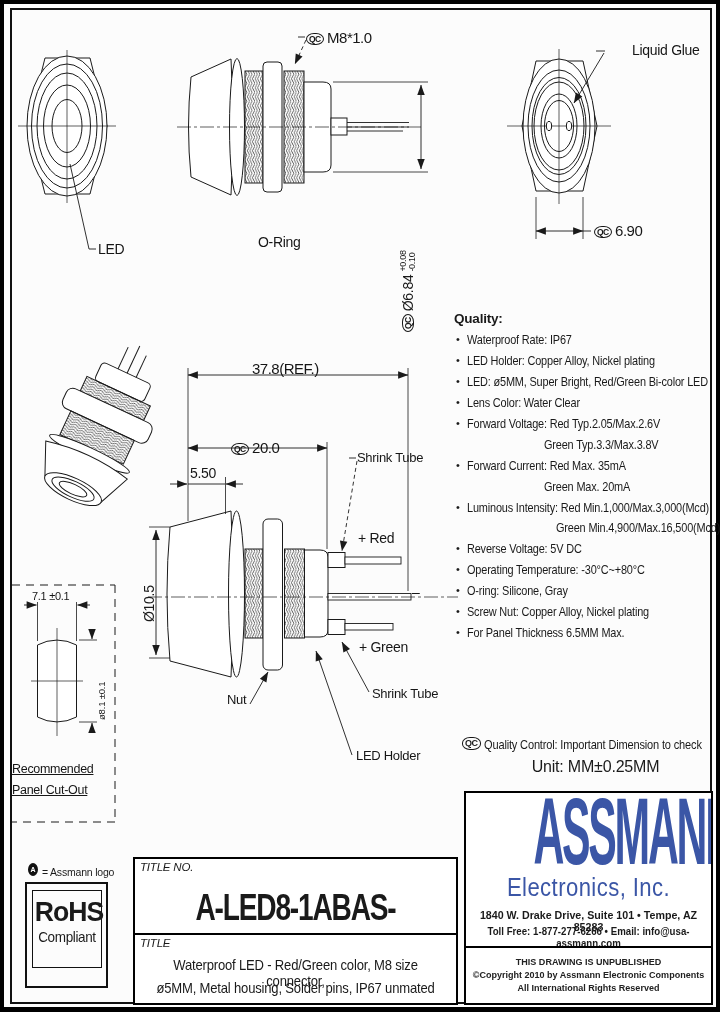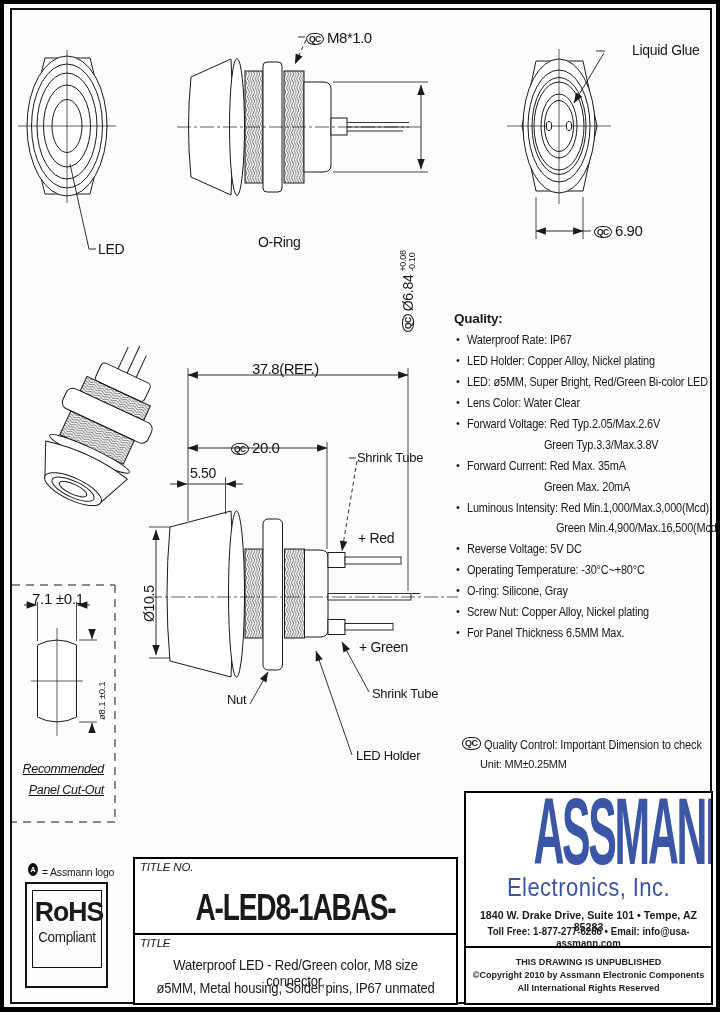--- a/index.html
+++ b/index.html
@@ -8,33 +8,33 @@
   .sheet{position:absolute;left:4px;top:4px;width:712px;height:1003px;background:#fcfcfc;}
   .frame{position:absolute;left:10px;top:8px;width:702px;height:996px;border:2px solid #111;box-sizing:border-box;}
   svg.linework{position:absolute;left:0;top:0;}
   .lbl{position:absolute;white-space:nowrap;letter-spacing:-0.3px;font-size:13px;color:#161616;}
   .fs14{font-size:14px}.fs15{font-size:15px;letter-spacing:-0.5px}
   .qc{display:inline-block;border:1.2px solid #161616;border-radius:8px/6px;padding:0 2px;
       font-size:8.5px;line-height:10px;font-weight:bold;letter-spacing:-0.5px;vertical-align:1px;}
   .rot{position:absolute;transform-origin:0 0;transform:rotate(-90deg);display:flex;align-items:center;gap:3px;}
   .tolstack{display:inline-flex;flex-direction:column;font-size:9px;line-height:8.5px;letter-spacing:-0.3px;}
   .underl{text-decoration:underline;}
-  .center90{width:92px;text-align:right;font-style:italic;}
+  .center90{width:92px;text-align:left;}
   
   .materials{position:absolute;left:454px;top:311px;width:260px;}
   .mat-h{font-size:13.5px;font-weight:bold;letter-spacing:-0.2px;margin-bottom:5px;}
   .mat-row{position:relative;height:20.95px;font-size:13px;white-space:nowrap;}
   .mat-row .blt{position:absolute;left:2px;top:2px;font-size:11px;}
   .mat-row .txt{position:absolute;left:13px;top:1px;transform:scaleX(0.84);transform-origin:0 0;letter-spacing:-0.2px;}
   .mat-row.ind1 .txt{left:90px}
   .mat-row.ind2 .txt{left:102px}
   
   .qcnote{position:absolute;left:462px;top:737px;display:flex;align-items:flex-start;gap:3px;white-space:nowrap;}
   .qcnote .t{font-size:13px;transform:scaleX(0.85);transform-origin:0 0;letter-spacing:-0.2px;}
-  .unitnote{position:absolute;left:480px;top:758px;width:231px;text-align:left;font-size:11px;letter-spacing:-0.2px;}
+  .unitnote{position:absolute;left:480px;top:758px;width:231px;text-align:center;font-size:16px;letter-spacing:-0.2px;}
   
   .logoicon{position:absolute;left:28px;top:863px;width:10px;height:13px;background:#111;border-radius:50%;
             color:#fff;font-size:7px;font-weight:bold;text-align:center;line-height:13px;}
   .logonote{position:absolute;left:42px;top:866px;font-size:10.5px;letter-spacing:-0.2px;}
   .rohs-out{position:absolute;left:25px;top:882px;width:83px;height:106px;border:2px solid #111;box-sizing:border-box;}
   .rohs-in{position:absolute;left:4.5px;top:5.5px;width:70px;height:78px;border:1.3px solid #111;box-sizing:border-box;text-align:center;}
   .rohs-big{margin-top:5px;font-size:28px;font-weight:800;letter-spacing:-1px;transform:scaleX(0.95);}
   .rohs-sub{font-size:15px;letter-spacing:-0.4px;transform:scaleX(0.9);}
   
   .itembox{position:absolute;left:133px;top:857px;width:325px;height:78px;border:2.5px solid #000;box-sizing:border-box;background:#fff;}
@@ -229,21 +229,21 @@
   </div>
 
   <span class="lbl" style="left:357px;top:450px;">Shrink Tube</span>
   <span class="lbl fs14" style="left:358px;top:530px;">+ Red</span>
   <span class="lbl fs14" style="left:412px;top:584px;">–</span>
   <span class="lbl fs14" style="left:359px;top:639px;">+ Green</span>
   <span class="lbl" style="left:372px;top:686px;">Shrink Tube</span>
   <span class="lbl" style="left:227px;top:692px;">Nut</span>
   <span class="lbl" style="left:356px;top:748px;">LED Holder</span>
 
-  <span class="lbl" style="left:32px;top:590px;font-size:15px;">7.1 ±0.1</span>
+  <span class="lbl" style="left:32px;top:590px;font-size:11px;">7.1 ±0.1</span>
   <div class="rot" style="left:96px;top:720px;">
     <span style="font-size:9.5px;letter-spacing:-0.2px">ø8.1 ±0.1</span>
   </div>
 
   <span class="lbl underl center90" style="left:12px;top:762px;font-size:12.5px;">Recommended</span>
   <span class="lbl underl center90" style="left:12px;top:783px;font-size:12.5px;">Panel Cut-Out</span>
 
   <div class="materials">
     <div class="mat-h">Quality:</div>
     <div class="mat-row">

